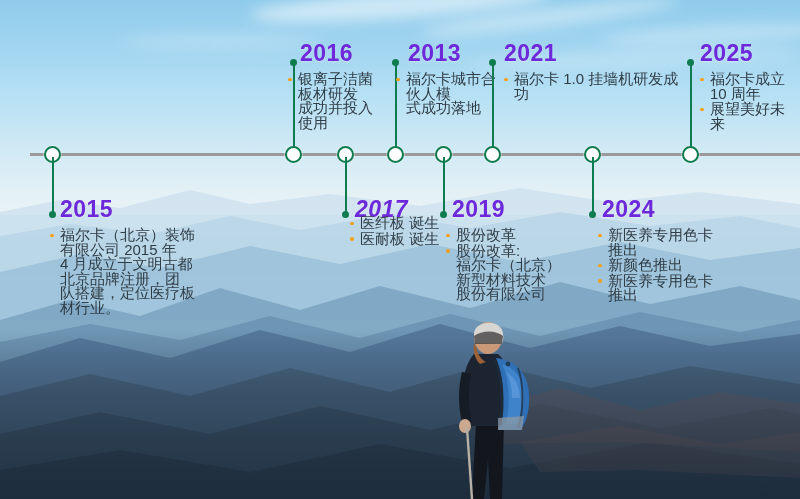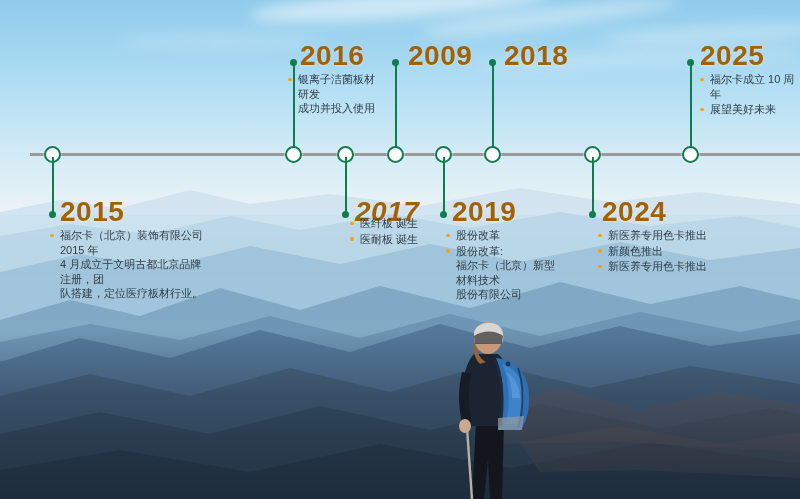--- a/index.html
+++ b/index.html
@@ -61,31 +61,31 @@
     box-shadow: 0 0 0 1px rgba(255,255,255,.35);
   }
   .stem { position: absolute; width: 2.5px; background: #0f7c4f; }
   .endcap {
     position: absolute; width: 7px; height: 7px; border-radius: 50%;
     background: #0f7c4f; left: -2.3px;
   }
 
   .year {
     position: absolute;
-    font-size: 28px; font-weight: 700; letter-spacing: .5px;
-    color: #a16207;
+    font-size: 23px; font-weight: 700; letter-spacing: .5px;
+    color: #6d28d9;
     line-height: 1;
     white-space: nowrap;
     text-shadow: 0 1px 2px rgba(255,255,255,.35);
   }
   .bullets { position: absolute; }
   .bullet {
     position: relative;
     padding-left: 10px;
-    font-size: 11px;
+    font-size: 15px;
     line-height: 14.5px;
     color: #2f3d46;
     margin-bottom: 1px;
     white-space: pre-line;
   }
   .bullet::before {
     content: "";
     position: absolute; left: 0; top: 5.5px;
     width: 3.5px; height: 3.5px; border-radius: 50%;
     background: #f6a01a;
@@ -180,32 +180,35 @@
       <div class="bullet">银离子洁菌板材研发
 成功并投入使用</div>
     </div>
   </div>
 
   <div class="node">
     <div class="dotring" style="left:387px; top:146px;"></div>
     <div class="stem" style="left:394.5px; top:62px; height:86px;">
       <div class="endcap" style="top:-3px;"></div>
     </div>
-    <div class="year" style="left:408px; top:42px;">2009</div>
+    <div class="year" style="left:408px; top:42px;">2013</div>
     <div class="bullets" style="left:396px; top:72px; width:104px;">
+      <div class="bullet">福尔卡城市合伙人模
+式成功落地</div>
     </div>
   </div>
 
   <div class="node">
     <div class="dotring" style="left:484px; top:146px;"></div>
     <div class="stem" style="left:491.5px; top:62px; height:86px;">
       <div class="endcap" style="top:-3px;"></div>
     </div>
-    <div class="year" style="left:504px; top:42px;">2018</div>
+    <div class="year" style="left:504px; top:42px;">2021</div>
     <div class="bullets" style="left:504px; top:72px; width:185px;">
+      <div class="bullet">福尔卡 1.0 挂墙机研发成功</div>
     </div>
   </div>
 
   <div class="node">
     <div class="dotring" style="left:682px; top:146px;"></div>
     <div class="stem" style="left:689.5px; top:62px; height:86px;">
       <div class="endcap" style="top:-3px;"></div>
     </div>
     <div class="year" style="left:700px; top:42px;">2025</div>
     <div class="bullets" style="left:700px; top:72px; width:98px;">

